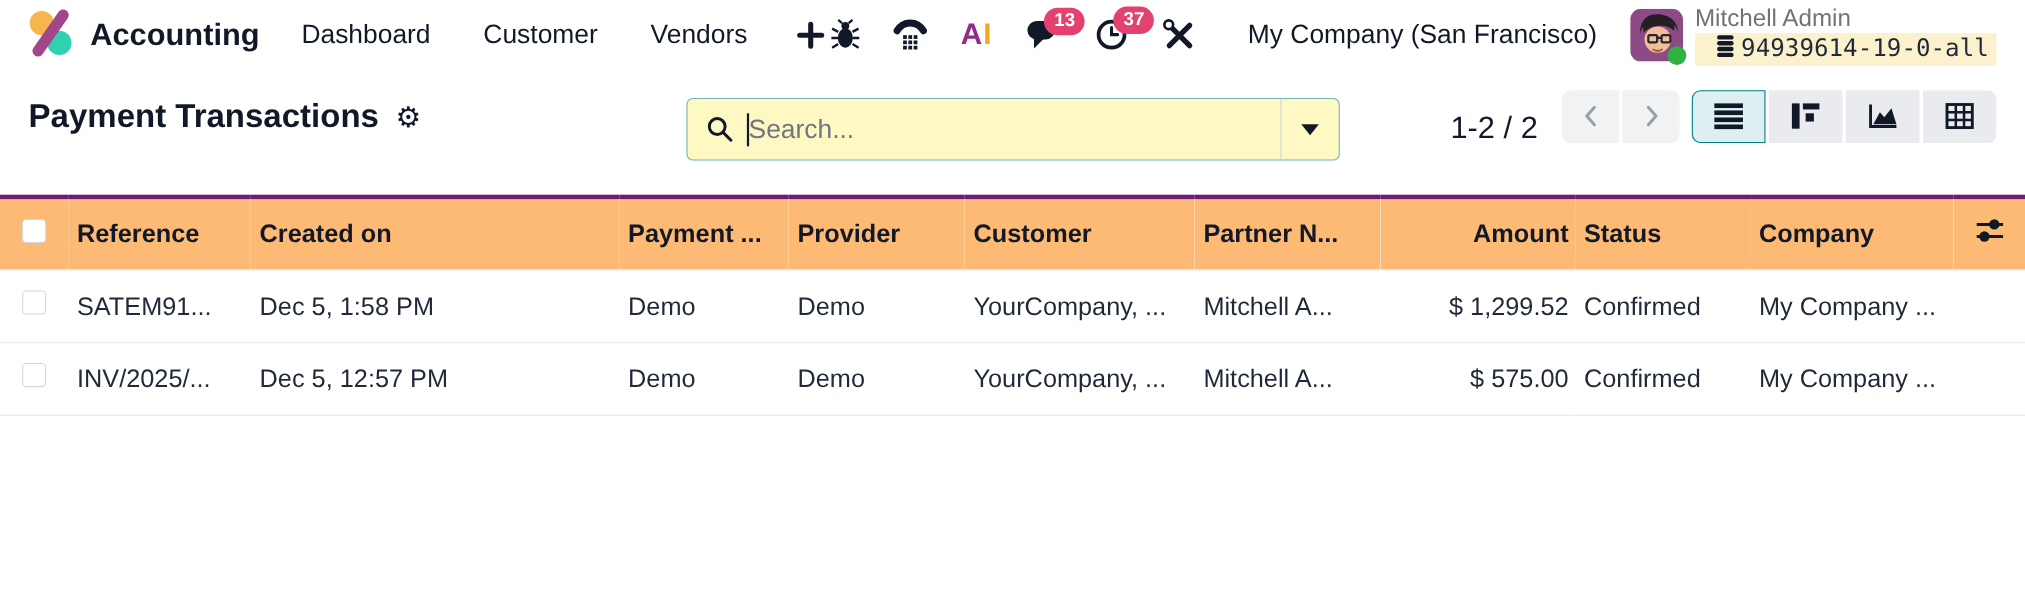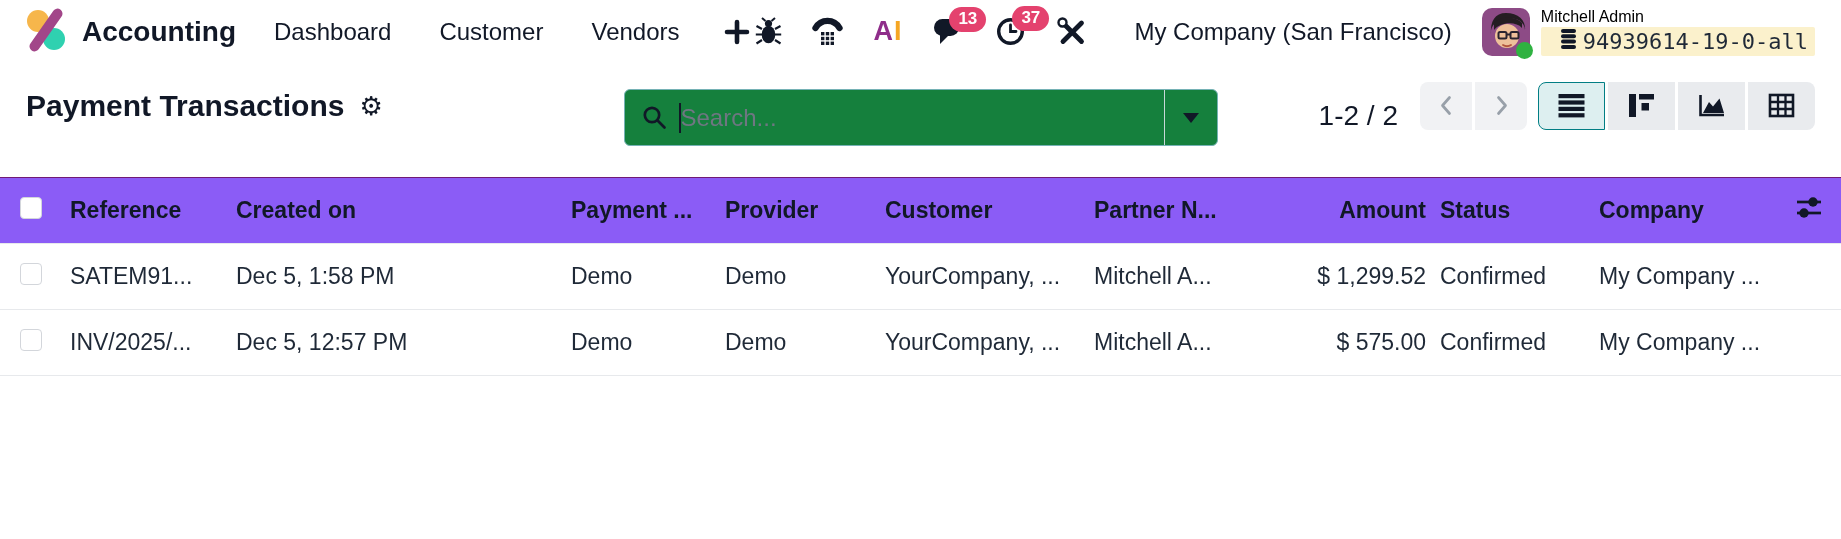--- a/index.html
+++ b/index.html
@@ -18,30 +18,30 @@
   .tray-icon { position:relative; display:flex; align-items:center; justify-content:center; cursor:pointer; }
   .badge { position:absolute; top:-10px; left:17px; background:#e4426e; color:#fff; font-size:17px;
            font-weight:700; border-radius:13px; padding:2px 9px; line-height:1.2; }
   .ai-mark { font-size:27px; font-weight:800; letter-spacing:1px; }
   .ai-a { color:#8f2d8a; } .ai-i { color:#f5a623; }
   .company-name { font-size:24px; color:#111827; cursor:pointer; white-space:nowrap; margin-left:17px; }
   .user-block { display:flex; align-items:center; gap:11px; cursor:pointer; }
   .avatar-wrap { position:relative; width:48px; height:48px; }
   .status-dot { position:absolute; right:-3px; bottom:-3px; width:17px; height:17px; border-radius:50%; background:#2fb241; }
   .user-meta { display:flex; flex-direction:column; align-items:flex-start; gap:1px; }
-  .user-name { font-size:16px; color:#000000; line-height:1.15; }
+  .user-name { font-size:22px; color:#737373; line-height:1.15; }
   .db-badge { display:flex; align-items:center; gap:6px; background:#fbf1cc; padding:1px 7px 2px 19px;
               font-family:"DejaVu Sans Mono", monospace; font-size:22px; color:#1f2937; border-radius:2px; }
 
   
   .control { display:grid; grid-template-columns:1fr 594px 1fr; align-items:center; height:83px; padding:0 26px; }
   .left-title { display:flex; align-items:center; gap:15px; }
   .page-title { font-size:30px; font-weight:600; color:#111827; white-space:nowrap; }
   .gear { font-size:26px; color:#111827; cursor:pointer; line-height:1; }
-  .searchbox { height:57px; border:1px solid #75b2b5; border-radius:6px; display:flex; align-items:center; background:#15803d;margin-top:24px; }
+  .searchbox { height:57px; border:1px solid #75b2b5; border-radius:6px; display:flex; align-items:center; background:#fef9c3;margin-top:24px; }
   .search-icon-wrap { padding:0 11px 0 16px; display:flex; }
   .caret-bar { width:2px; height:30px; background:#111827; }
   .search-input { flex:1; border:none; outline:none; font-size:24px; color:#111827; height:100%;
                   font-family:"Liberation Sans", sans-serif; background:transparent; }
   .search-input::placeholder { color:#6f7682; }
   .search-divider { width:1px; align-self:stretch; background:#c8d8d9; }
   .search-caret-btn { width:52px; height:100%; display:flex; align-items:center; justify-content:center; cursor:pointer; }
   .tri-down { width:0; height:0; border-left:8px solid transparent; border-right:8px solid transparent; border-top:10px solid #111827; }
   .right-controls { display:flex; align-items:center; justify-content:flex-end; }
   .pager-text { font-size:28px; color:#111827; margin-right:22px; cursor:pointer; white-space:nowrap;margin-top:20px; }
@@ -52,21 +52,21 @@
   .view-switcher { display:flex; gap:3px; }
   .view-btn { width:67px; height:48px; background:#e9ebee; display:flex; align-items:center; justify-content:center;
               cursor:pointer; border:1px solid transparent; }
   .view-btn.first { border-radius:8px 0 0 8px; } .view-btn.last { border-radius:0 8px 8px 0; }
   .view-btn.active { background:#ddeff0; border:1px solid #017e84; border-radius:8px 0 0 8px; }
 
   
   table.list { width:1841px; border-collapse:collapse; table-layout:fixed; margin-top:30px; }
   table.list th, table.list td { height:66px; vertical-align:middle; font-size:23px; white-space:nowrap;
               overflow:hidden; padding:0 8px 0 8px; text-align:left; }
-  table.list th { font-weight:700; color:#111827; background:#8b5cf6; border-top:1px solid #701a75; border-bottom:1px solid #e7e9ec; }
+  table.list th { font-weight:700; color:#111827; background:#fdba74; border-top:4px solid #701a75; border-bottom:1px solid #e7e9ec; }
   table.list td { color:#1f2937; border-bottom:1px solid #e7e9ec; background:#fff; }
   .col-check { width:62px; } .col-ref { width:166px; } .col-created { width:335px; } .col-pay { width:154px; }
   .col-prov { width:160px; } .col-cust { width:209px; } .col-part { width:169px; } .col-amt { width:177px; }
   .col-stat { width:159px; } .col-comp { width:185px; } .col-opt { width:65px; }
   .cell-check { text-align:center !important; }
   .cell-amt { text-align:right !important; padding-right:6px !important; }
   .cell-opt { text-align:center !important; }
   .checkbox { width:22px; height:22px; border:1.5px solid #d3d6db; border-radius:4px; background:#fff; display:inline-block; cursor:pointer; }
   .opt-btn { display:inline-flex; cursor:pointer; }
   tr.data-row { cursor:pointer; }

